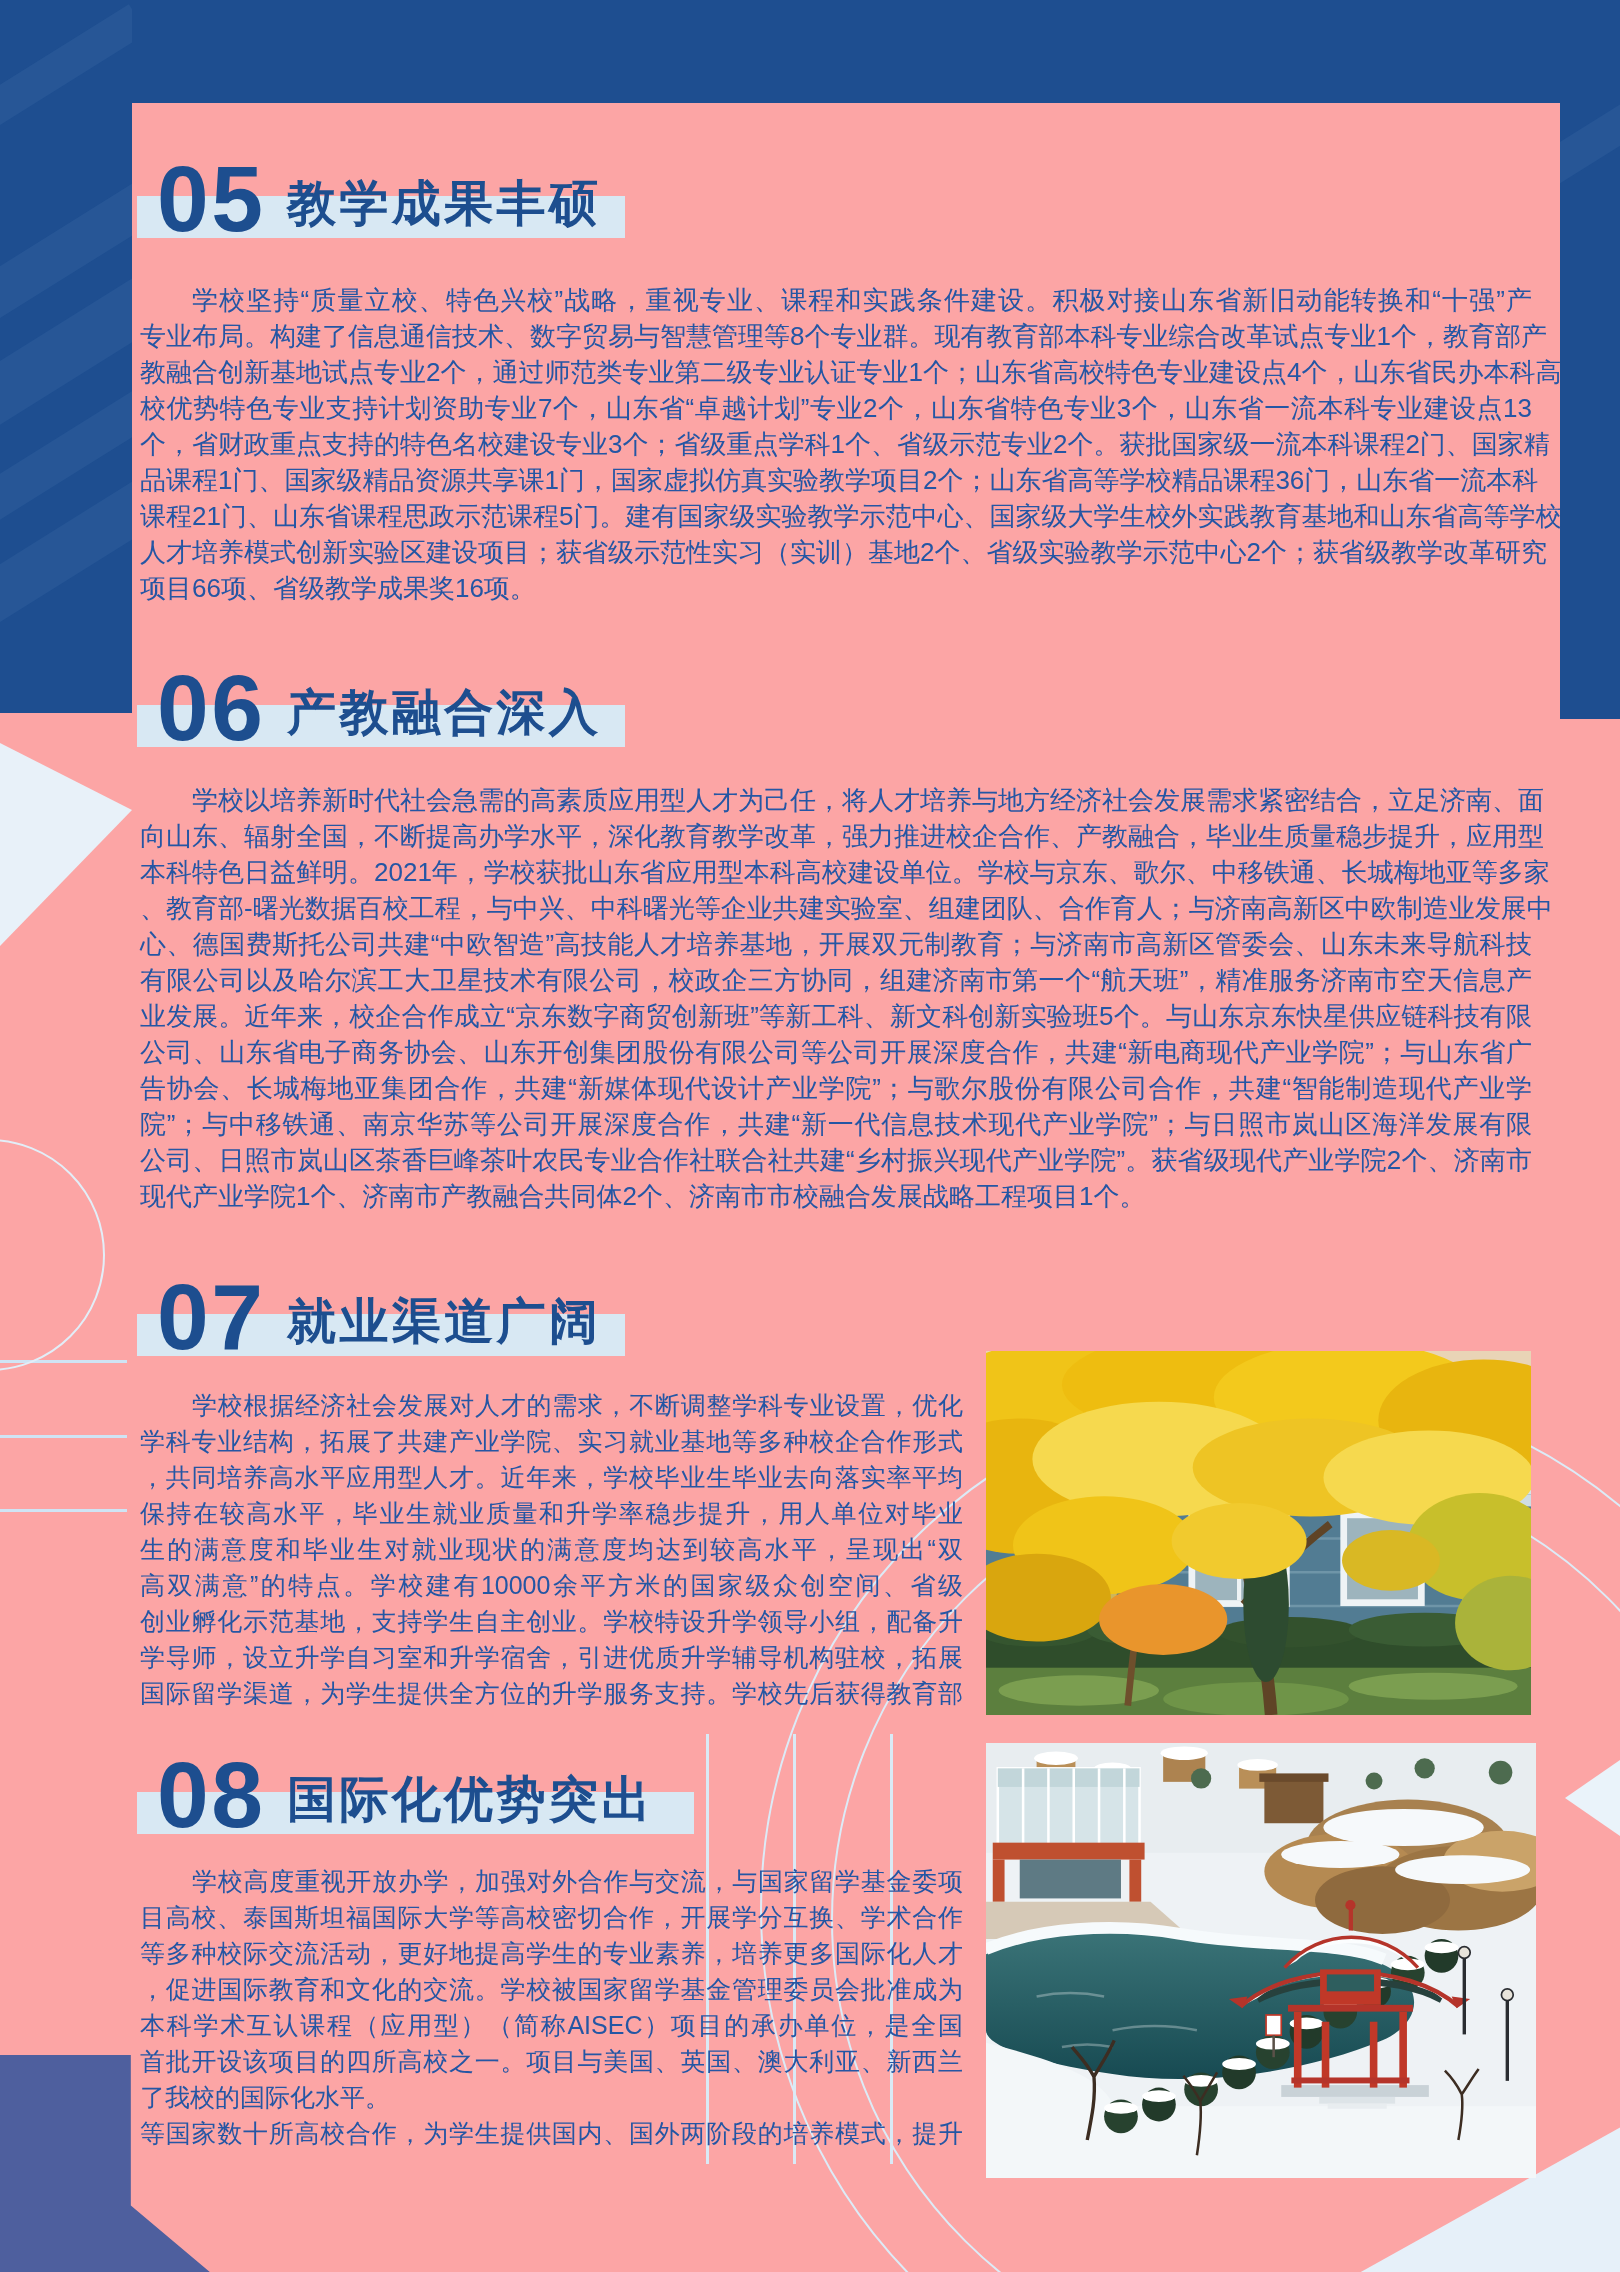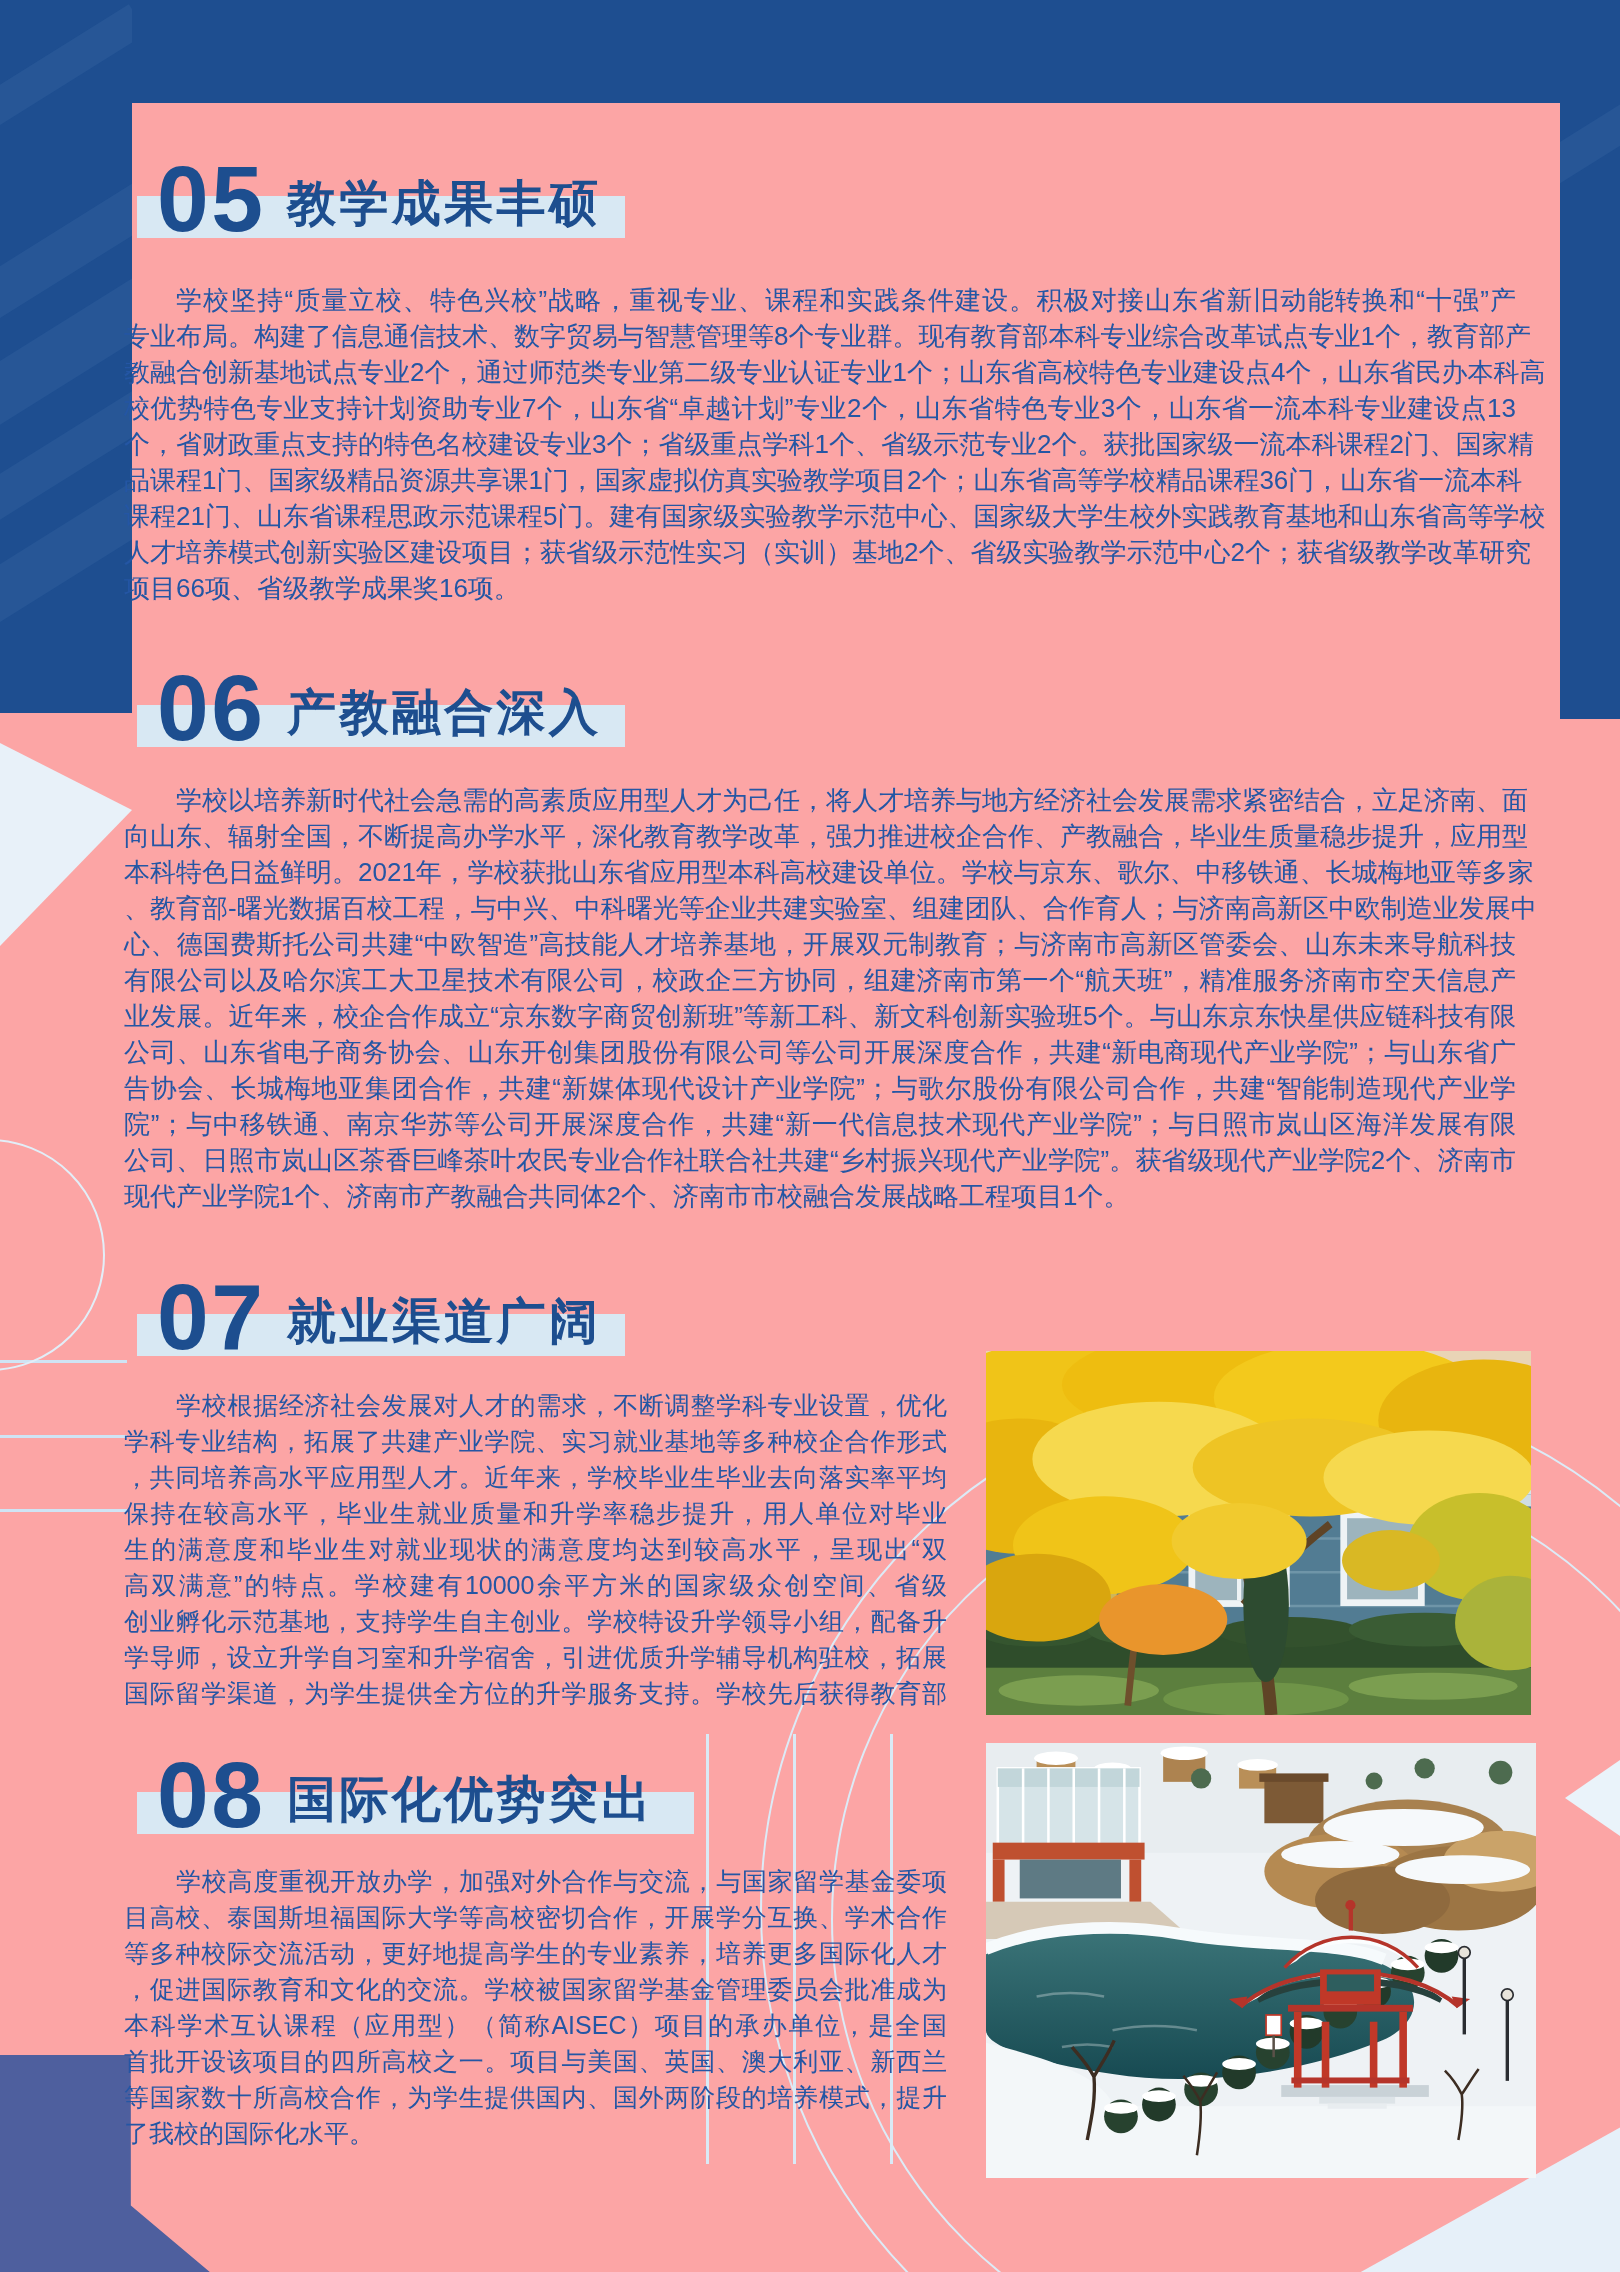--- a/index.html
+++ b/index.html
@@ -40,21 +40,21 @@
   .sec-header{position:absolute;left:137px;height:110px;z-index:3;}
   .sec-header .bar{position:absolute;left:0;top:36px;height:42px;background:#d8e8f3;}
   .sec-header .num{position:absolute;left:20px;top:-6.8px;font-size:93px;line-height:1;font-weight:700;
        color:#1d4e8f;letter-spacing:2.5px;}
   .sec-header .ttl{position:absolute;left:150px;top:18px;font-size:49px;line-height:51px;font-weight:700;
        color:#1d4e8f;letter-spacing:3.4px;white-space:nowrap;}
   .h05{top:160px;} .h06{top:669px;} .h07{top:1278px;} .h08{top:1756px;}
   .h05 .bar,.h06 .bar,.h07 .bar{width:488px;} .h08 .bar{width:557px;}
 
   
-  .para{position:absolute;left:124px;color:#2456a4;z-index:3;}
+  .para{position:absolute;left:140px;color:#2456a4;z-index:3;}
   .para .line{height:36px;line-height:36px;font-size:26px;text-align:justify;text-align-last:justify;
        white-space:nowrap;}
   .para.narrow .line{font-size:25px;}
   .para .line.first{text-indent:52px;}
   .para .line.last{text-align-last:left;}
   .p05{top:282px;width:1392px;}
   .p06{top:782px;width:1392px;}
   .p07{top:1387px;width:823px;}
   .p08{top:1863px;width:823px;}
 
@@ -154,22 +154,22 @@
     <div class="num">08</div>
     <div class="ttl">国际化优势突出</div>
   </div>
   <div class="para p08 narrow">
       <div class="line first">学校高度重视开放办学，加强对外合作与交流，与国家留学基金委项</div>
       <div class="line">目高校、泰国斯坦福国际大学等高校密切合作，开展学分互换、学术合作</div>
       <div class="line">等多种校际交流活动，更好地提高学生的专业素养，培养更多国际化人才</div>
       <div class="line">，促进国际教育和文化的交流。学校被国家留学基金管理委员会批准成为</div>
       <div class="line">本科学术互认课程（应用型）（简称AISEC）项目的承办单位，是全国</div>
       <div class="line">首批开设该项目的四所高校之一。项目与美国、英国、澳大利亚、新西兰</div>
+      <div class="line last">了我校的国际化水平。</div>
       <div class="line">等国家数十所高校合作，为学生提供国内、国外两阶段的培养模式，提升</div>
-      <div class="line last">了我校的国际化水平。</div>
     </div>
 
   <div class="photo photo1">
     <svg viewBox="0 0 646 431" preserveAspectRatio="none">
       <rect width="646" height="431" fill="#e9d4b6"></rect>
       <rect y="150" width="646" height="26" fill="#d7e3e8"></rect>
       <rect y="170" width="646" height="175" fill="#527c93"></rect>
       <rect y="170" width="646" height="14" fill="#cfdde3"></rect>
       <line x1="0" y1="222" x2="646" y2="222" stroke="#6f95a8" stroke-width="3"></line>
       <line x1="0" y1="262" x2="646" y2="262" stroke="#6f95a8" stroke-width="3"></line>

